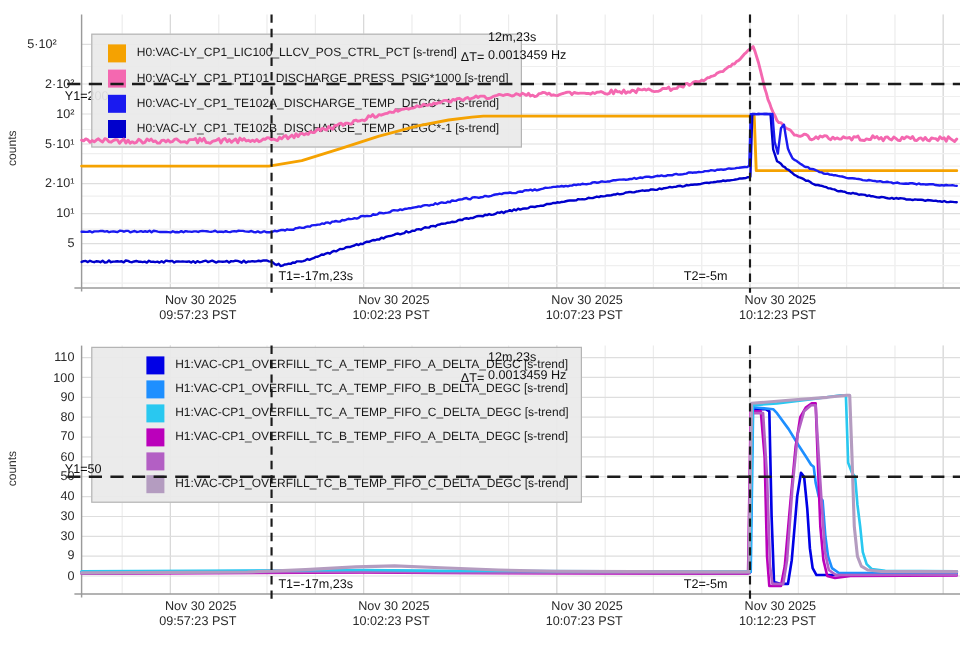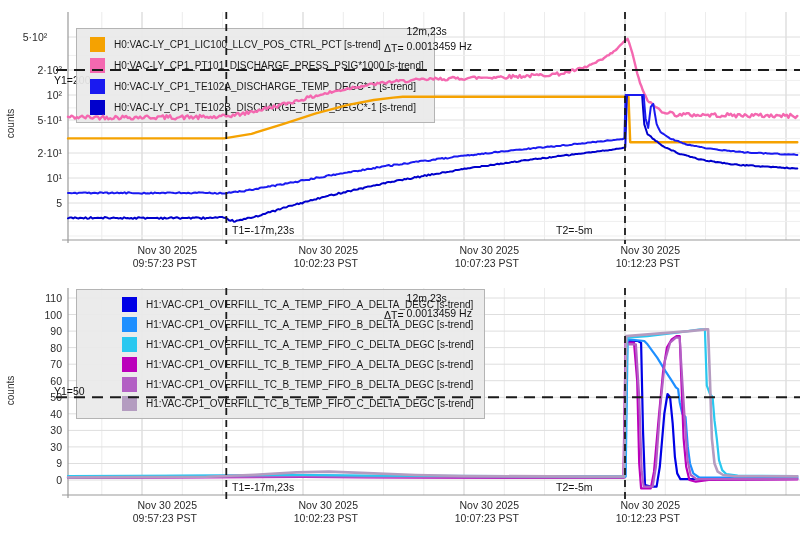--- a/index.html
+++ b/index.html
@@ -11,21 +11,21 @@
   .plot-hit{position:absolute;z-index:1;background:transparent;}
   .legend{position:absolute;z-index:2;background:rgba(233,233,233,0.93);border:1px solid #b4b4b4;padding:5px 10px 4px 13px;}
   .legend-row{display:flex;align-items:center;height:21px;white-space:nowrap;}
   .legend-row.small{height:19.8px;padding-left:32px;}
   .swatch{width:15px;height:15px;margin-right:9px;flex:0 0 15px;}
   .legend-text{font-size:10px;color:#1a1a1a;}
   .ytick{position:absolute;z-index:4;width:54px;text-align:right;font-size:10.5px;color:#2b2b2b;line-height:12px;}
   .xtick{position:absolute;z-index:4;width:110px;text-align:right;font-size:10.5px;color:#2b2b2b;line-height:12.5px;}
   .axis-title{position:absolute;z-index:4;font-size:10px;color:#333;transform:rotate(-90deg);transform-origin:center;}
   .cursor-label{position:absolute;z-index:5;font-size:10.5px;color:#111;white-space:nowrap;}
-  .t2{width:64px;text-align:left;}
+  .t2{width:64px;text-align:center;}
   .dt-block{position:absolute;z-index:5;display:flex;align-items:flex-end;font-size:10.5px;color:#111;}
   .dt-col{margin-left:3px;line-height:15px;}
   .y1tag{position:absolute;font-size:10.5px;color:#111;white-space:nowrap;}
   .y1-top{z-index:1;}
   .y1-bot{z-index:3;}
 </style>
 </head>
 <body>
 
 <div id="screen">
@@ -152,21 +152,20 @@
       <div class="legend-row small">
         <span class="swatch" style="background: rgb(41, 200, 240);"></span>
         <span class="legend-text">H1:VAC-CP1_OVERFILL_TC_A_TEMP_FIFO_C_DELTA_DEGC [s-trend]</span>
       </div>
       <div class="legend-row small">
         <span class="swatch" style="background: rgb(187, 0, 187);"></span>
         <span class="legend-text">H1:VAC-CP1_OVERFILL_TC_B_TEMP_FIFO_A_DELTA_DEGC [s-trend]</span>
       </div>
       <div class="legend-row small">
         <span class="swatch" style="background: rgb(179, 95, 196);"></span>
-        <span class="legend-text">H1:VAC-CP1_OVERFILL_TC_B_TEMP_FIFO_B_DELTA_DEGC [s-trend]</span>
       </div>
       <div class="legend-row small">
         <span class="swatch" style="background: rgb(180, 156, 192);"></span>
         <span class="legend-text">H1:VAC-CP1_OVERFILL_TC_B_TEMP_FIFO_C_DELTA_DEGC [s-trend]</span>
       </div>
     </div>
 
   <svg id="svg-traces" class="layer" width="804" height="551">
       <g>
         <path d="M68.0,138.4L224.1,138.4L251.5,133.9L283.7,123.8L315.9,113.4L348.1,104.9L373.8,100.0L393.2,97.6L402.8,96.8L628.5,96.8L630.2,142.2L797.3,142.2" fill="none" stroke="#f5a201" stroke-width="2.4" stroke-linejoin="round" stroke-linecap="round"></path>

